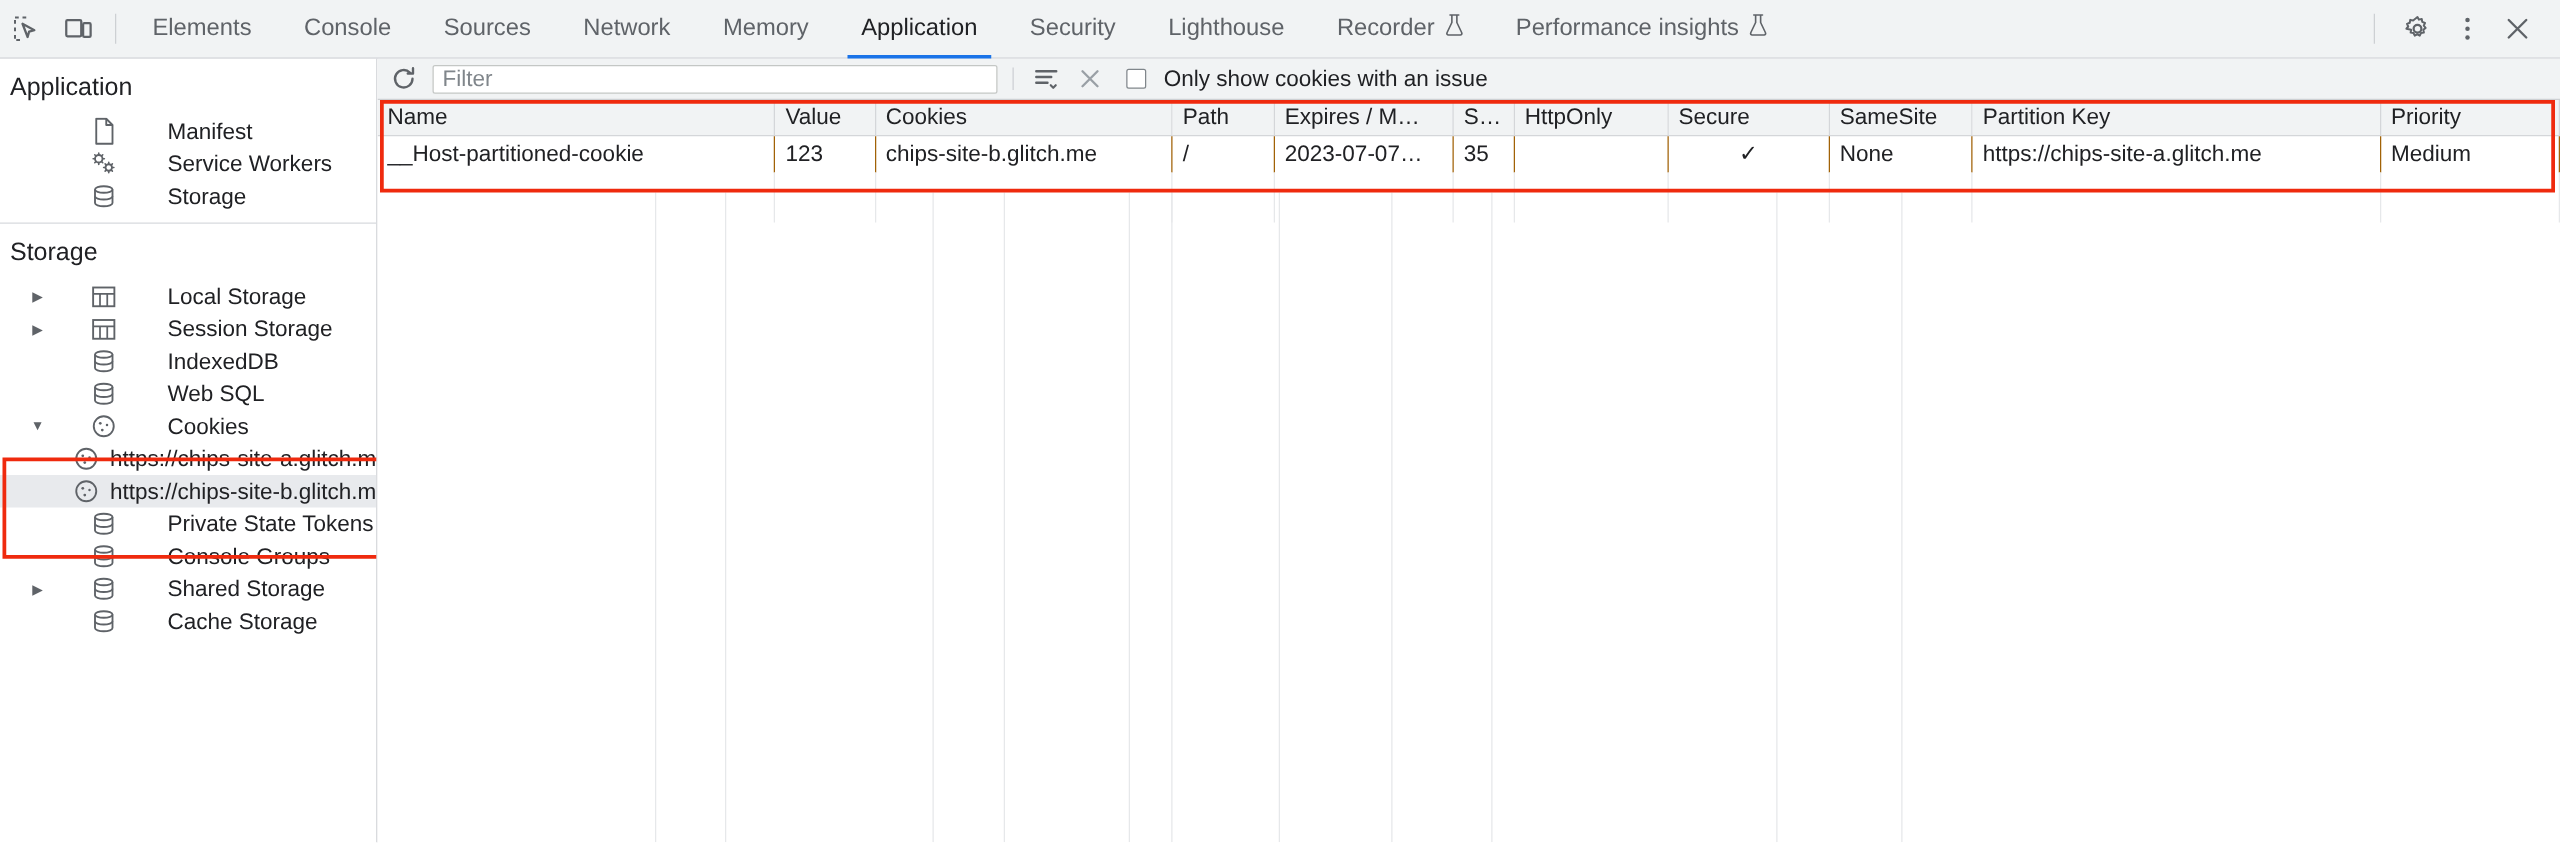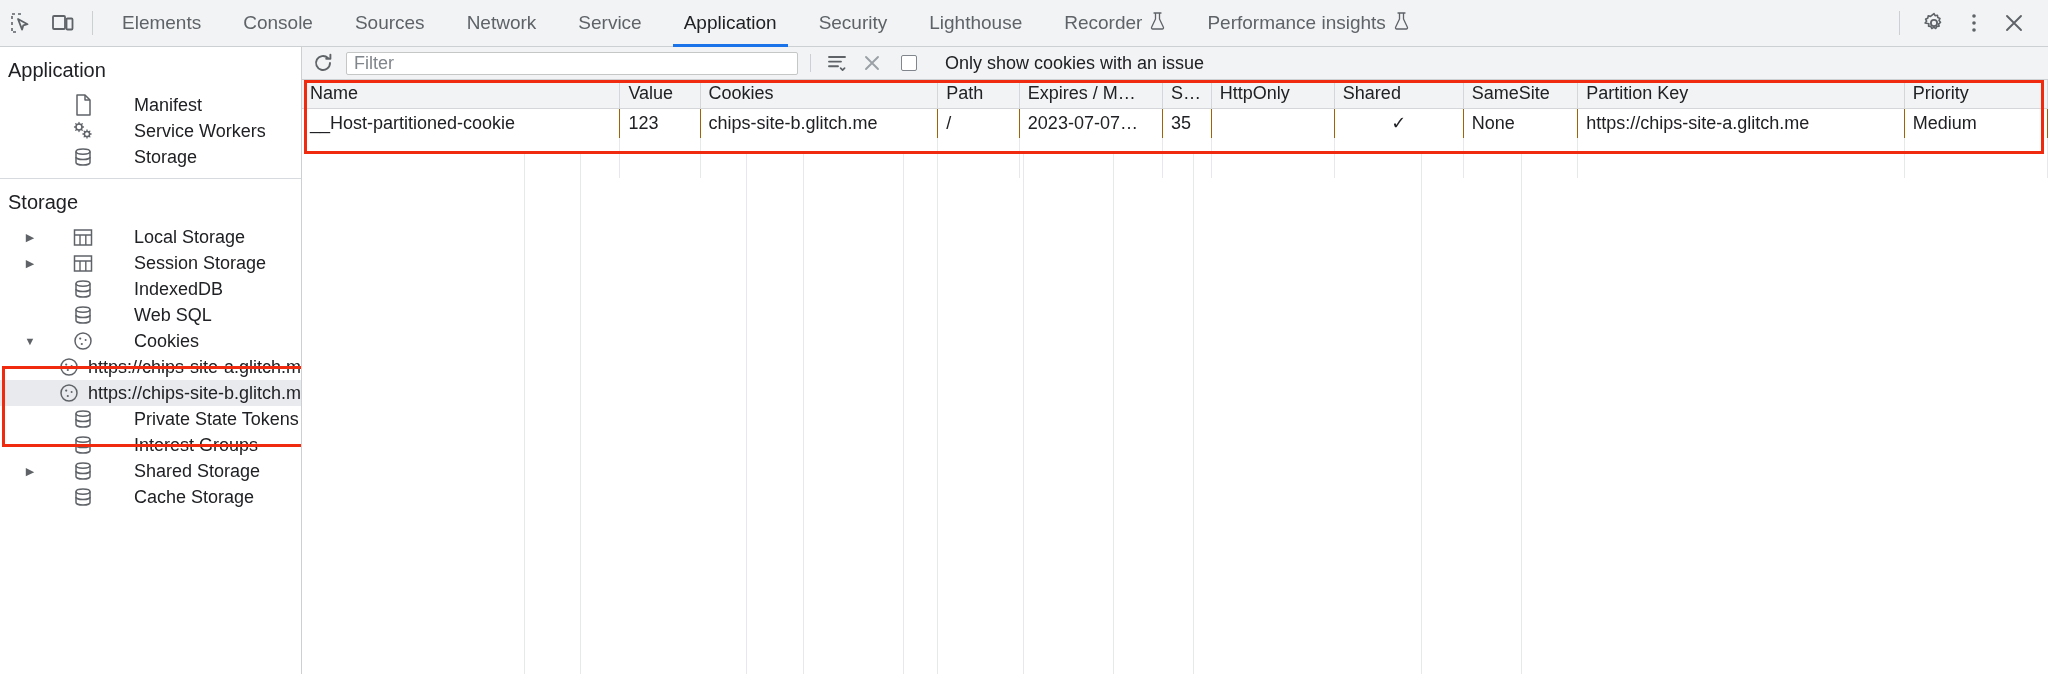--- a/index.html
+++ b/index.html
@@ -172,21 +172,21 @@
     width: 16px; height: 16px;
     border: 1px solid #80868b;
     border-radius: 2px;
     background: #fff;
     margin-left: 10px;
     cursor: pointer;
   }
   .fb-check-label {
     font-size: 18px;
     color: #202124;
-    margin-left: 24px;
+    margin-left: 10px;
     cursor: pointer;
     white-space: nowrap;
   }
 
   
   .table-wrap {
     flex: 1;
     position: relative;
     overflow: hidden;
   }
@@ -277,21 +277,21 @@
     <div class="tab">
         <span>Console</span>
       </div>
     <div class="tab">
         <span>Sources</span>
       </div>
     <div class="tab">
         <span>Network</span>
       </div>
     <div class="tab">
-        <span>Service</span>
+        <span>Memory</span>
       </div>
     <div class="tab active">
         <span>Application</span>
       </div>
     <div class="tab">
         <span>Security</span>
       </div>
     <div class="tab">
         <span>Lighthouse</span>
       </div>
@@ -482,21 +482,21 @@
 
     <div class="tree-item depth1">
       <span class="twisty empty">▶</span>
       <span class="t-icon">
         <svg width="20" height="20" viewBox="0 0 20 20">
             <ellipse cx="10" cy="4.6" rx="7" ry="2.6" fill="none" stroke="#5f6368" stroke-width="1.5"></ellipse>
             <path d="M3 4.6v10.8c0 1.4 3.1 2.6 7 2.6s7-1.2 7-2.6V4.6" fill="none" stroke="#5f6368" stroke-width="1.5"></path>
             <path d="M3 10c0 1.4 3.1 2.6 7 2.6s7-1.2 7-2.6" fill="none" stroke="#5f6368" stroke-width="1.5"></path>
           </svg>
       </span>
-      <span class="t-label">Interest Groups</span>
+      <span class="t-label">Console Groups</span>
     </div>
 
     <div class="tree-item depth1">
       <span class="twisty">▶</span>
       <span class="t-icon">
         <svg width="20" height="20" viewBox="0 0 20 20">
             <ellipse cx="10" cy="4.6" rx="7" ry="2.6" fill="none" stroke="#5f6368" stroke-width="1.5"></ellipse>
             <path d="M3 4.6v10.8c0 1.4 3.1 2.6 7 2.6s7-1.2 7-2.6V4.6" fill="none" stroke="#5f6368" stroke-width="1.5"></path>
             <path d="M3 10c0 1.4 3.1 2.6 7 2.6s7-1.2 7-2.6" fill="none" stroke="#5f6368" stroke-width="1.5"></path>
           </svg>
@@ -569,21 +569,21 @@
         </colgroup>
         <thead>
           <tr>
             <th>Name</th>
             <th>Value</th>
             <th>Cookies</th>
             <th>Path</th>
             <th>Expires / M…</th>
             <th>Size</th>
             <th>HttpOnly</th>
-            <th>Shared</th>
+            <th>Secure</th>
             <th>SameSite</th>
             <th>Partition Key</th>
             <th>Priority</th>
           </tr>
         </thead>
         <tbody>
           <tr>
             <td>__Host-partitioned-cookie</td>
             <td>123</td>
             <td>chips-site-b.glitch.me</td>

